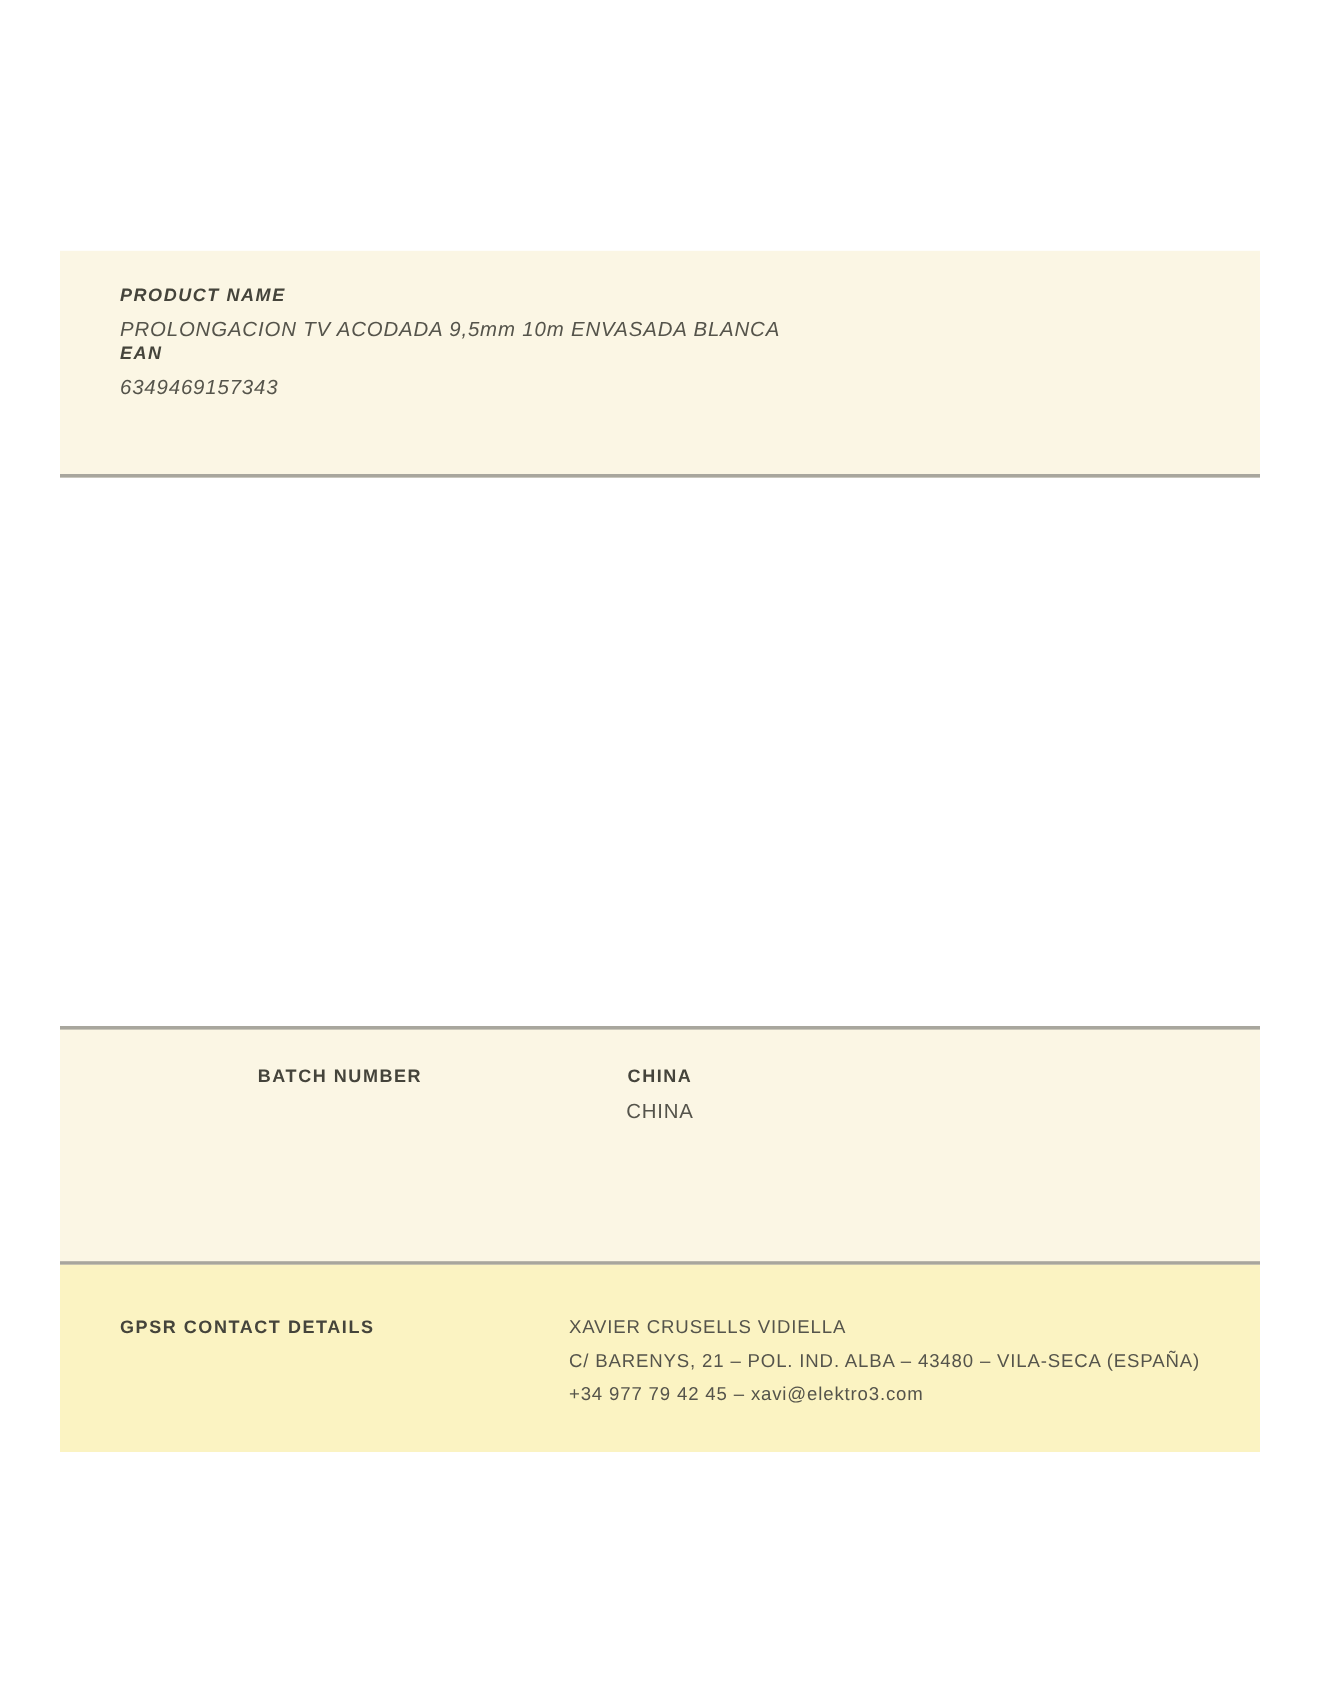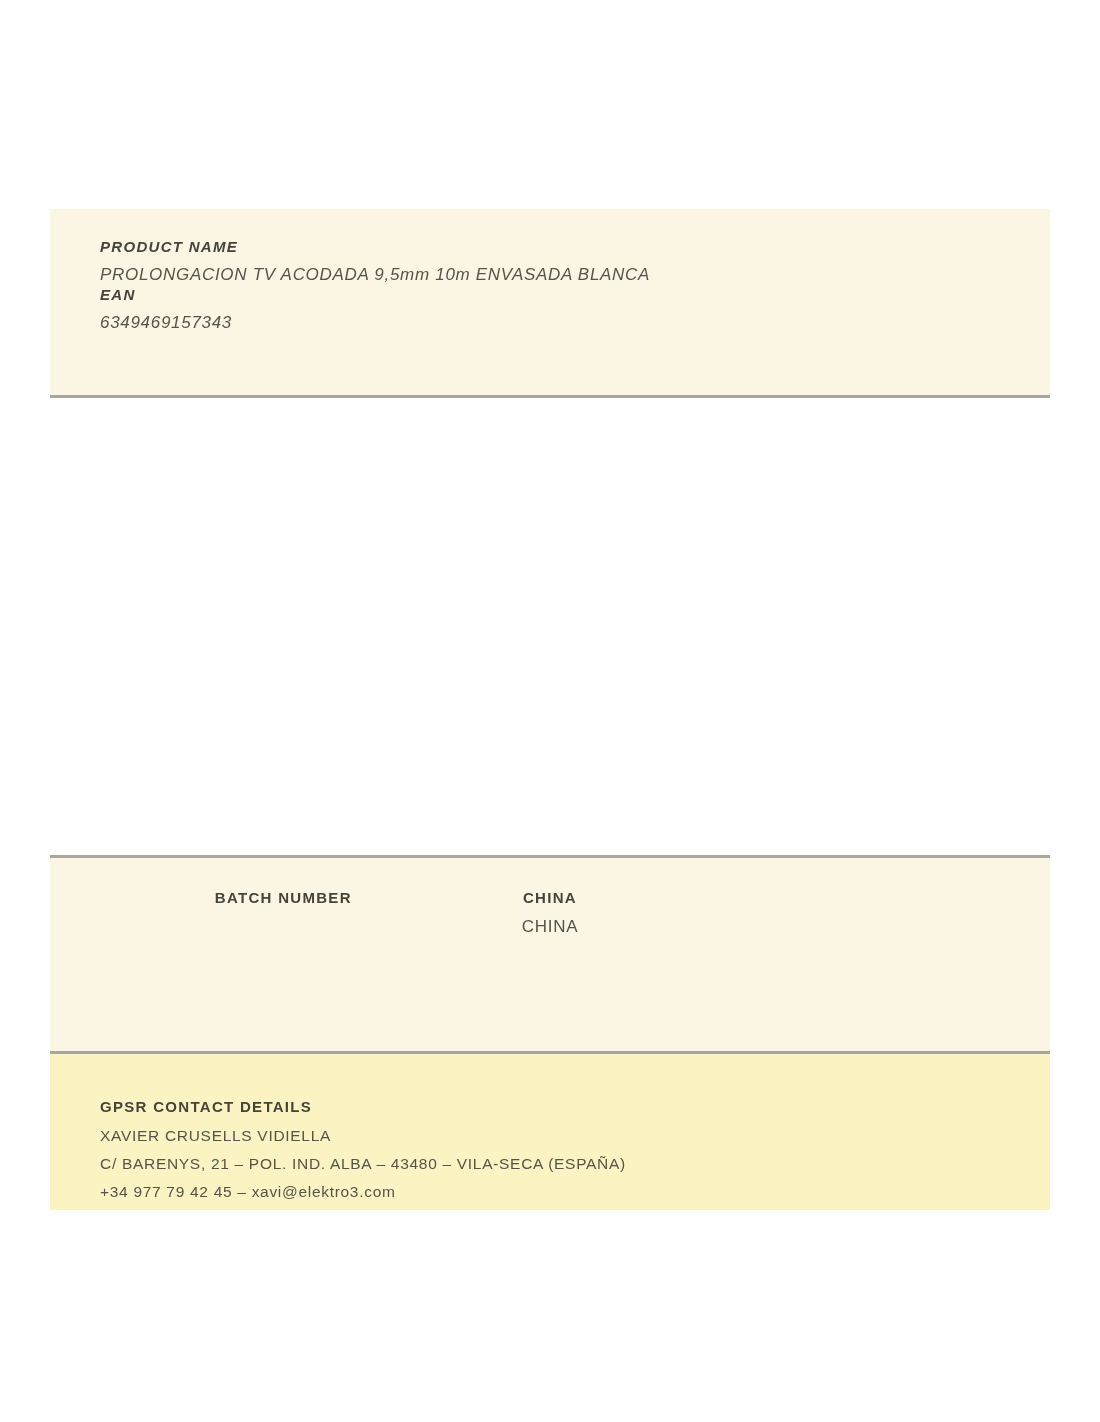--- a/index.html
+++ b/index.html
@@ -70,21 +70,20 @@
   .details-cell .field-value { margin-top: 10px; }
 
   .panel-gpsr {
     top: 1054px;
     height: 156px;
     background: var(--panel-yellow);
     padding: 43px 50px 0 50px;
     display: flex;
     justify-content: space-between;
     align-items: flex-start;
-    flex-direction: column;
   }
   .gpsr-contact { text-align: left; }
   .gpsr-contact p {
     margin: 0 0 8px 0;
     font-size: 15.5px;
     font-weight: 400;
     letter-spacing: 0.7px;
     line-height: 20px;
     color: var(--value-text);
   }

